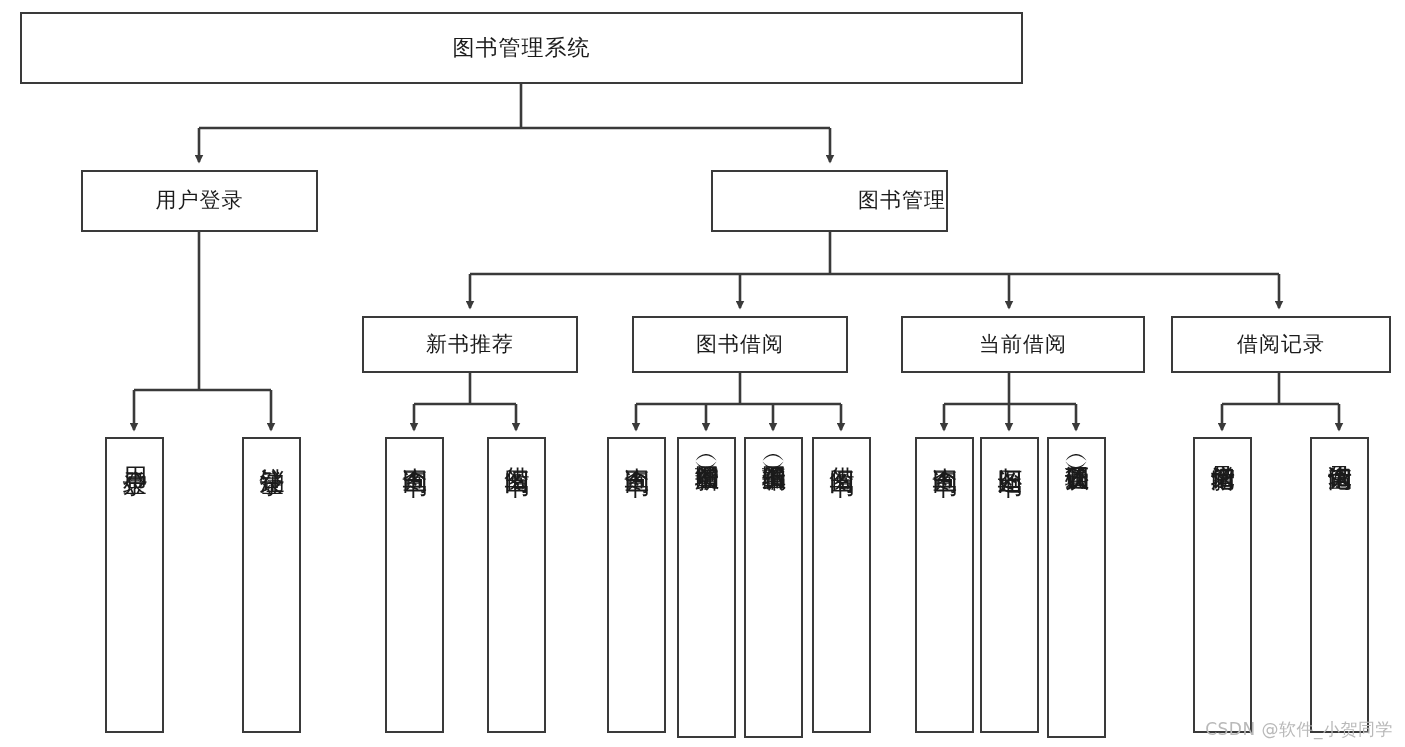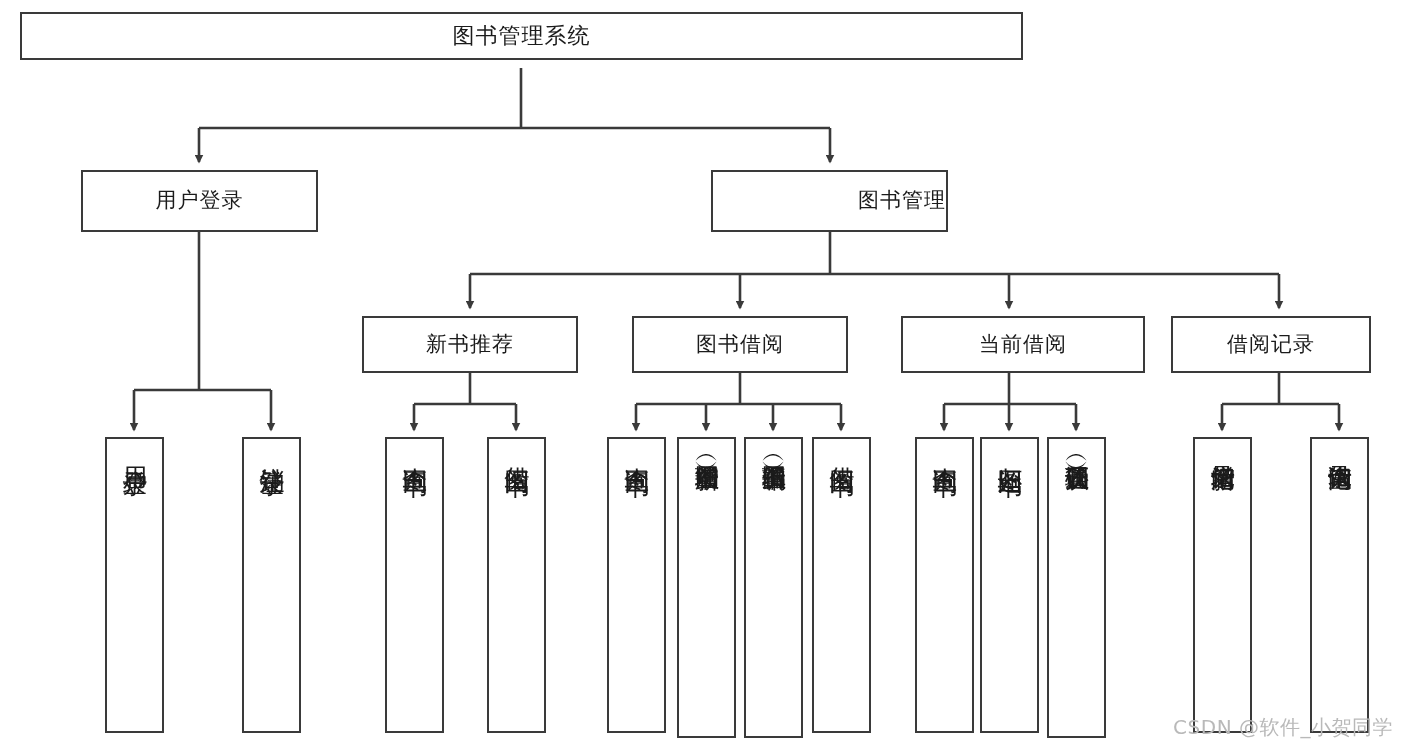--- a/index.html
+++ b/index.html
@@ -60,21 +60,21 @@
     font-size: 24px;
     letter-spacing: 0px;
   }
   .node.root .node-label {
     font-size: 22px;
   }
   #watermark {
     position: absolute;
     right: 12px;
     bottom: 6px;
-    font-size: 20px;
+    font-size: 17px;
     color: #b9b9b9;
     letter-spacing: 0.5px;
     white-space: nowrap;
     font-family: "DejaVu Sans", "Liberation Sans", sans-serif;
   }
 </style>
 </head>
 <body>
 
 <div id="diagram-root">
@@ -122,41 +122,41 @@
       <path d="M1009,404 L1009,430" marker-end="url(#arrowhead)"></path>
       <path d="M1076,404 L1076,430" marker-end="url(#arrowhead)"></path>
 
       <path d="M1279,373 L1279,404"></path>
       <path d="M1222,404 L1339,404"></path>
       <path d="M1222,404 L1222,430" marker-end="url(#arrowhead)"></path>
       <path d="M1339,404 L1339,430" marker-end="url(#arrowhead)"></path>
     </g>
   </svg>
 
-  <div class="node horizontal root" style="left:20px; top:12px; width:1003px; height:48px;">
+  <div class="node horizontal root" style="left:20px; top:12px; width:1003px; height:72px;">
     <span class="node-label">图书管理系统</span>
   </div>
 
   <div class="node horizontal" style="left:81px; top:170px; width:237px; height:62px;">
     <span class="node-label">用户登录</span>
   </div>
   <div class="node horizontal" style="left:711px; top:170px; width:237px; height:62px;justify-content:flex-end;">
     <span class="node-label">图书管理</span>
   </div>
 
   <div class="node horizontal" style="left:362px; top:316px; width:216px; height:57px;">
     <span class="node-label">新书推荐</span>
   </div>
   <div class="node horizontal" style="left:632px; top:316px; width:216px; height:57px;">
     <span class="node-label">图书借阅</span>
   </div>
   <div class="node horizontal" style="left:901px; top:316px; width:244px; height:57px;">
     <span class="node-label">当前借阅</span>
   </div>
-  <div class="node horizontal" style="left:1171px; top:316px; width:200px; height:57px;">
+  <div class="node horizontal" style="left:1171px; top:316px; width:220px; height:57px;">
     <span class="node-label">借阅记录</span>
   </div>
 
   <div class="node vertical" style="left:105px; top:437px; width:59px; height:296px;">
     <span class="node-label">用户登录</span>
   </div>
   <div class="node vertical" style="left:242px; top:437px; width:59px; height:296px;">
     <span class="node-label">注销登录</span>
   </div>
 

